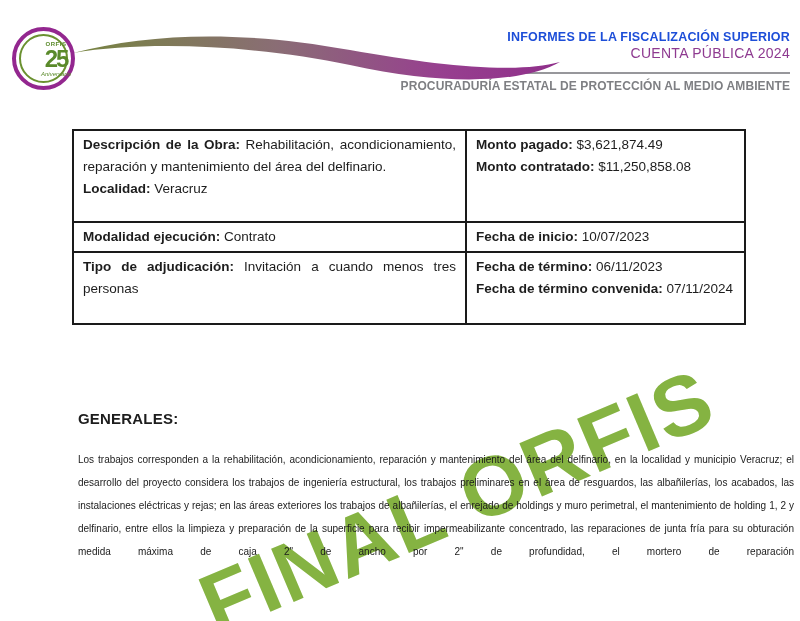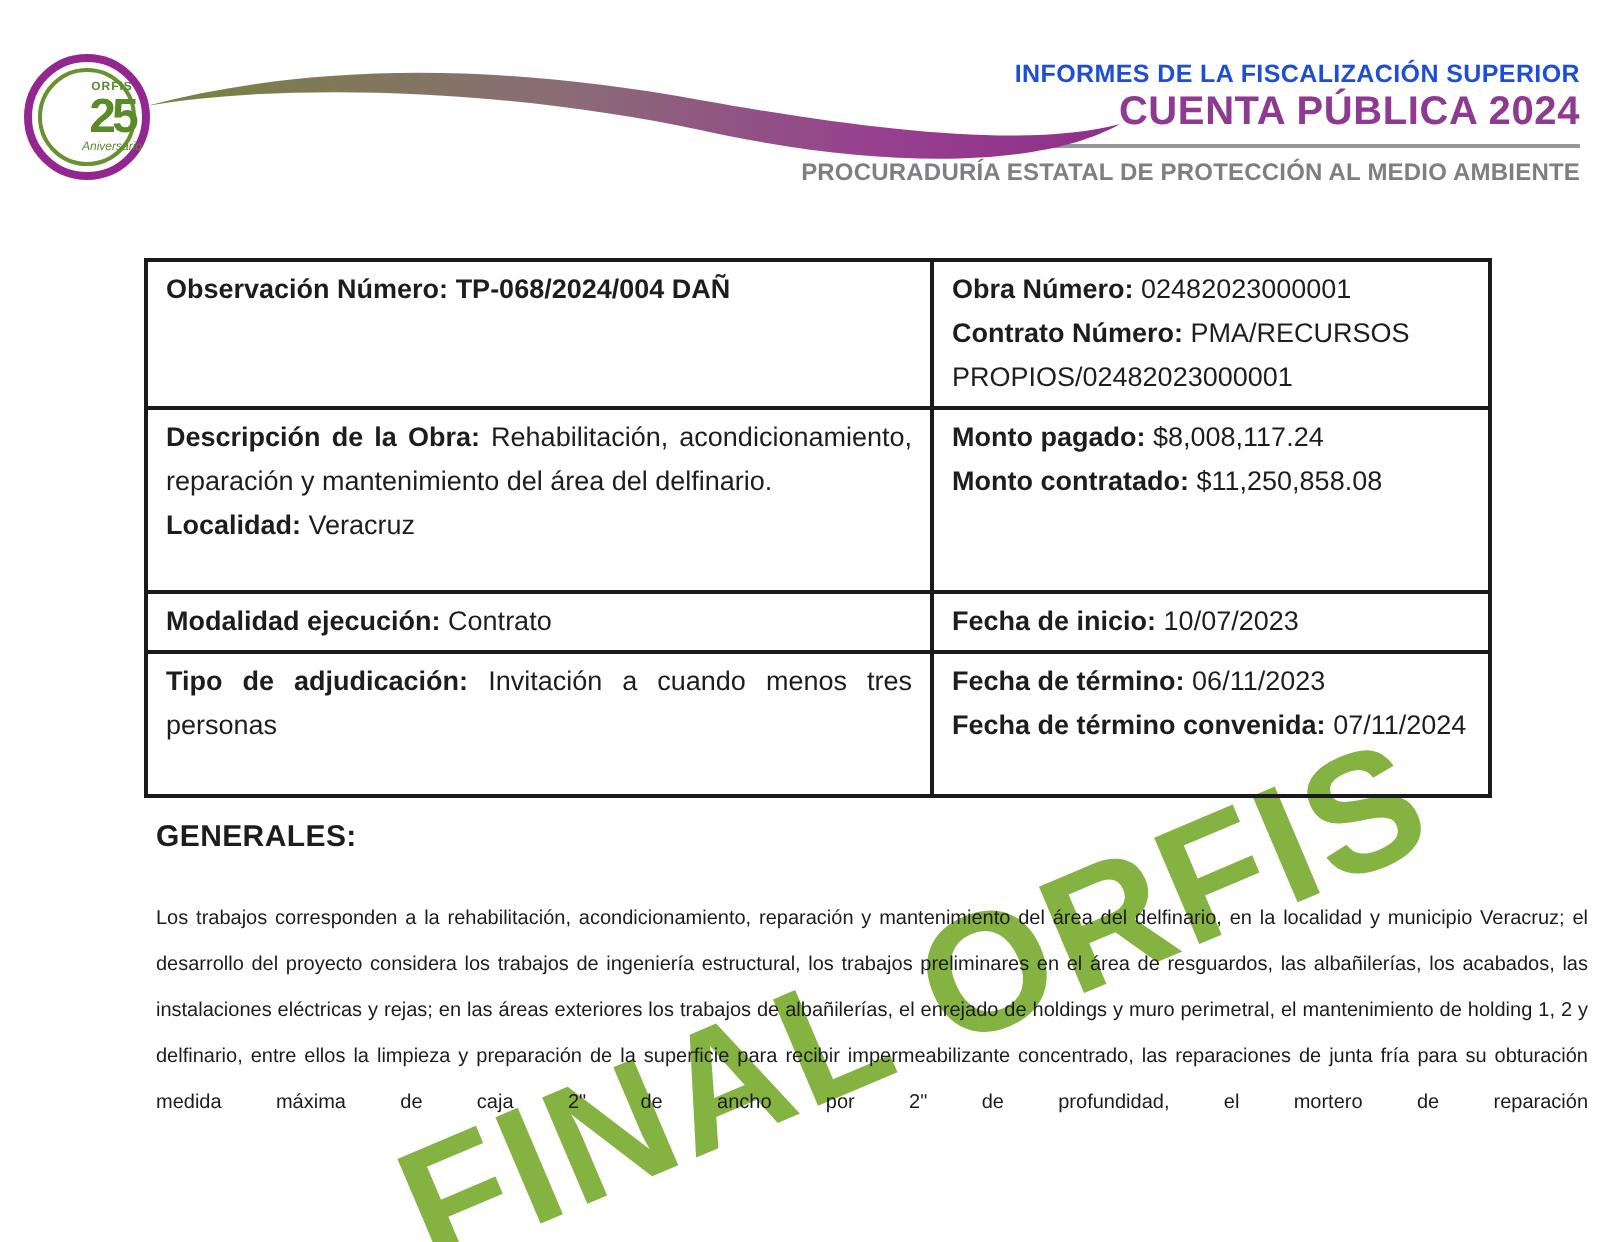--- a/index.html
+++ b/index.html
@@ -46,21 +46,21 @@
   .logo-25 { font-size: 24px; font-weight: bold; letter-spacing: -2px; }
   .logo-aniv { font-size: 6px; font-style: italic; }
 
   .ht1 {
     position: absolute; top: 30px; right: 10px;
     font-size: 12.5px; font-weight: bold; color: #1d4ed8; letter-spacing: .2px;
     z-index: 2;
   }
   .ht2 {
     position: absolute; top: 45px; right: 10px;
-    font-size: 20px; font-weight: bold; color: #8e3a90; letter-spacing: .3px;
+    font-size: 14px; font-weight: normal; color: #8e3a90; letter-spacing: .3px;
     z-index: 2;
   }
   .hrule {
     position: absolute; top: 72px; left: 443px; right: 10px; height: 2px;
     background: #97979b; z-index: 1;
   }
   .ht3 {
     position: absolute; top: 79px; right: 10px;
     font-size: 12px; font-weight: bold; color: #7e7f83; letter-spacing: .1px;
     z-index: 2;
@@ -138,42 +138,30 @@
         </div>
       </div>
 
       <div class="ht1">INFORMES DE LA FISCALIZACIÓN SUPERIOR</div>
       <div class="ht2">CUENTA PÚBLICA 2024</div>
       <div class="ht3">PROCURADURÍA ESTATAL DE PROTECCIÓN AL MEDIO AMBIENTE</div>
     </div>
 
     <table class="info-table">
       <tbody>
-          <tr class="r1">
-        <td class="c1">
-          <span class="lbl">Observación Número:</span>
-          <span class="lbl">TP-068/2024/004 DAÑ</span>
-        </td>
-        <td>
-          <span class="lbl">Obra Número:</span>
-          <span>02482023000001</span><br>
-          <span class="lbl">Contrato Número:</span>
-          <span>PMA/RECURSOS PROPIOS/02482023000001</span>
-        </td>
-      </tr>
       <tr class="r2">
         <td class="c1 just">
           <span class="lbl">Descripción de la Obra:</span>
           <span>Rehabilitación, acondicionamiento, reparación y mantenimiento del área del delfinario.</span><br>
           <span class="lbl">Localidad:</span>
           <span>Veracruz</span>
         </td>
         <td>
           <span class="lbl">Monto pagado:</span>
-          <span>$8,008,117.24</span><br>
+          <span>$3,621,874.49</span><br>
           <span class="lbl">Monto contratado:</span>
           <span>$11,250,858.08</span>
         </td>
       </tr>
       <tr class="r3">
         <td class="c1">
           <span class="lbl">Modalidad ejecución:</span>
           <span>Contrato</span>
         </td>
         <td>

